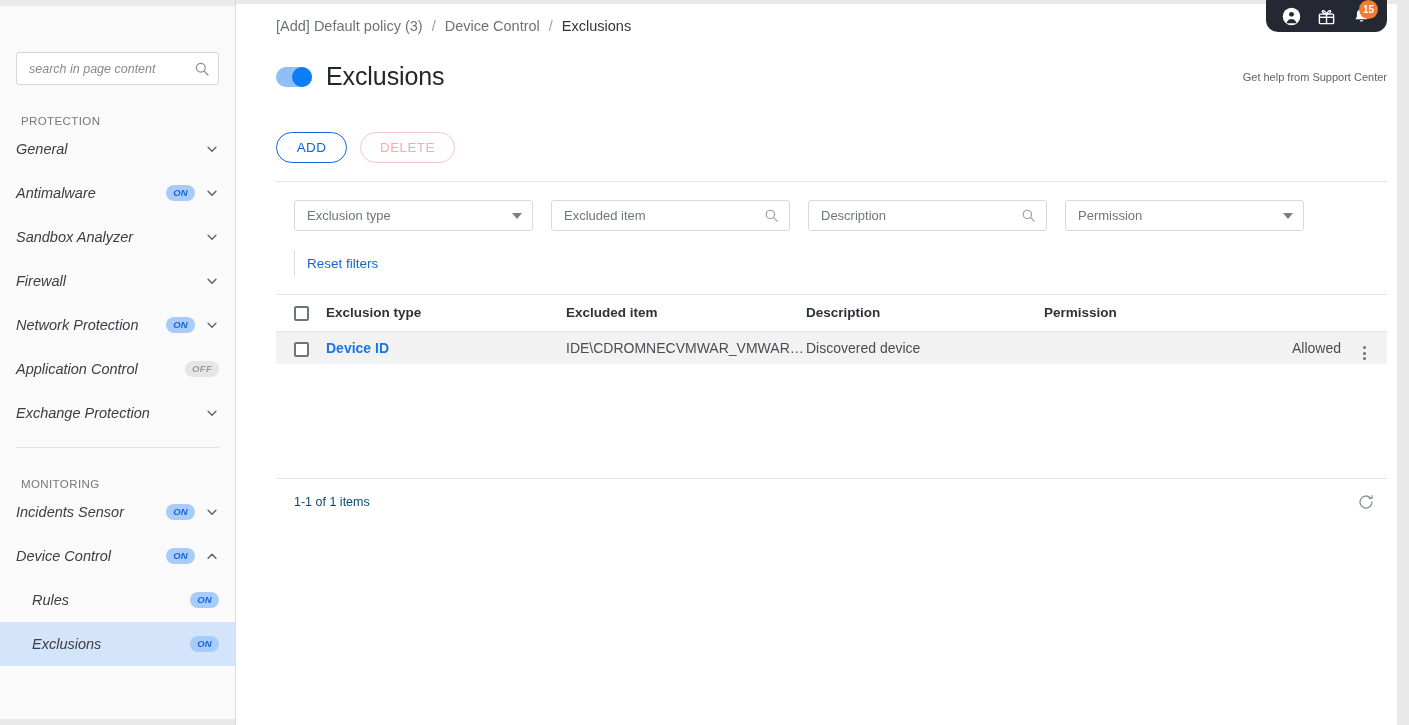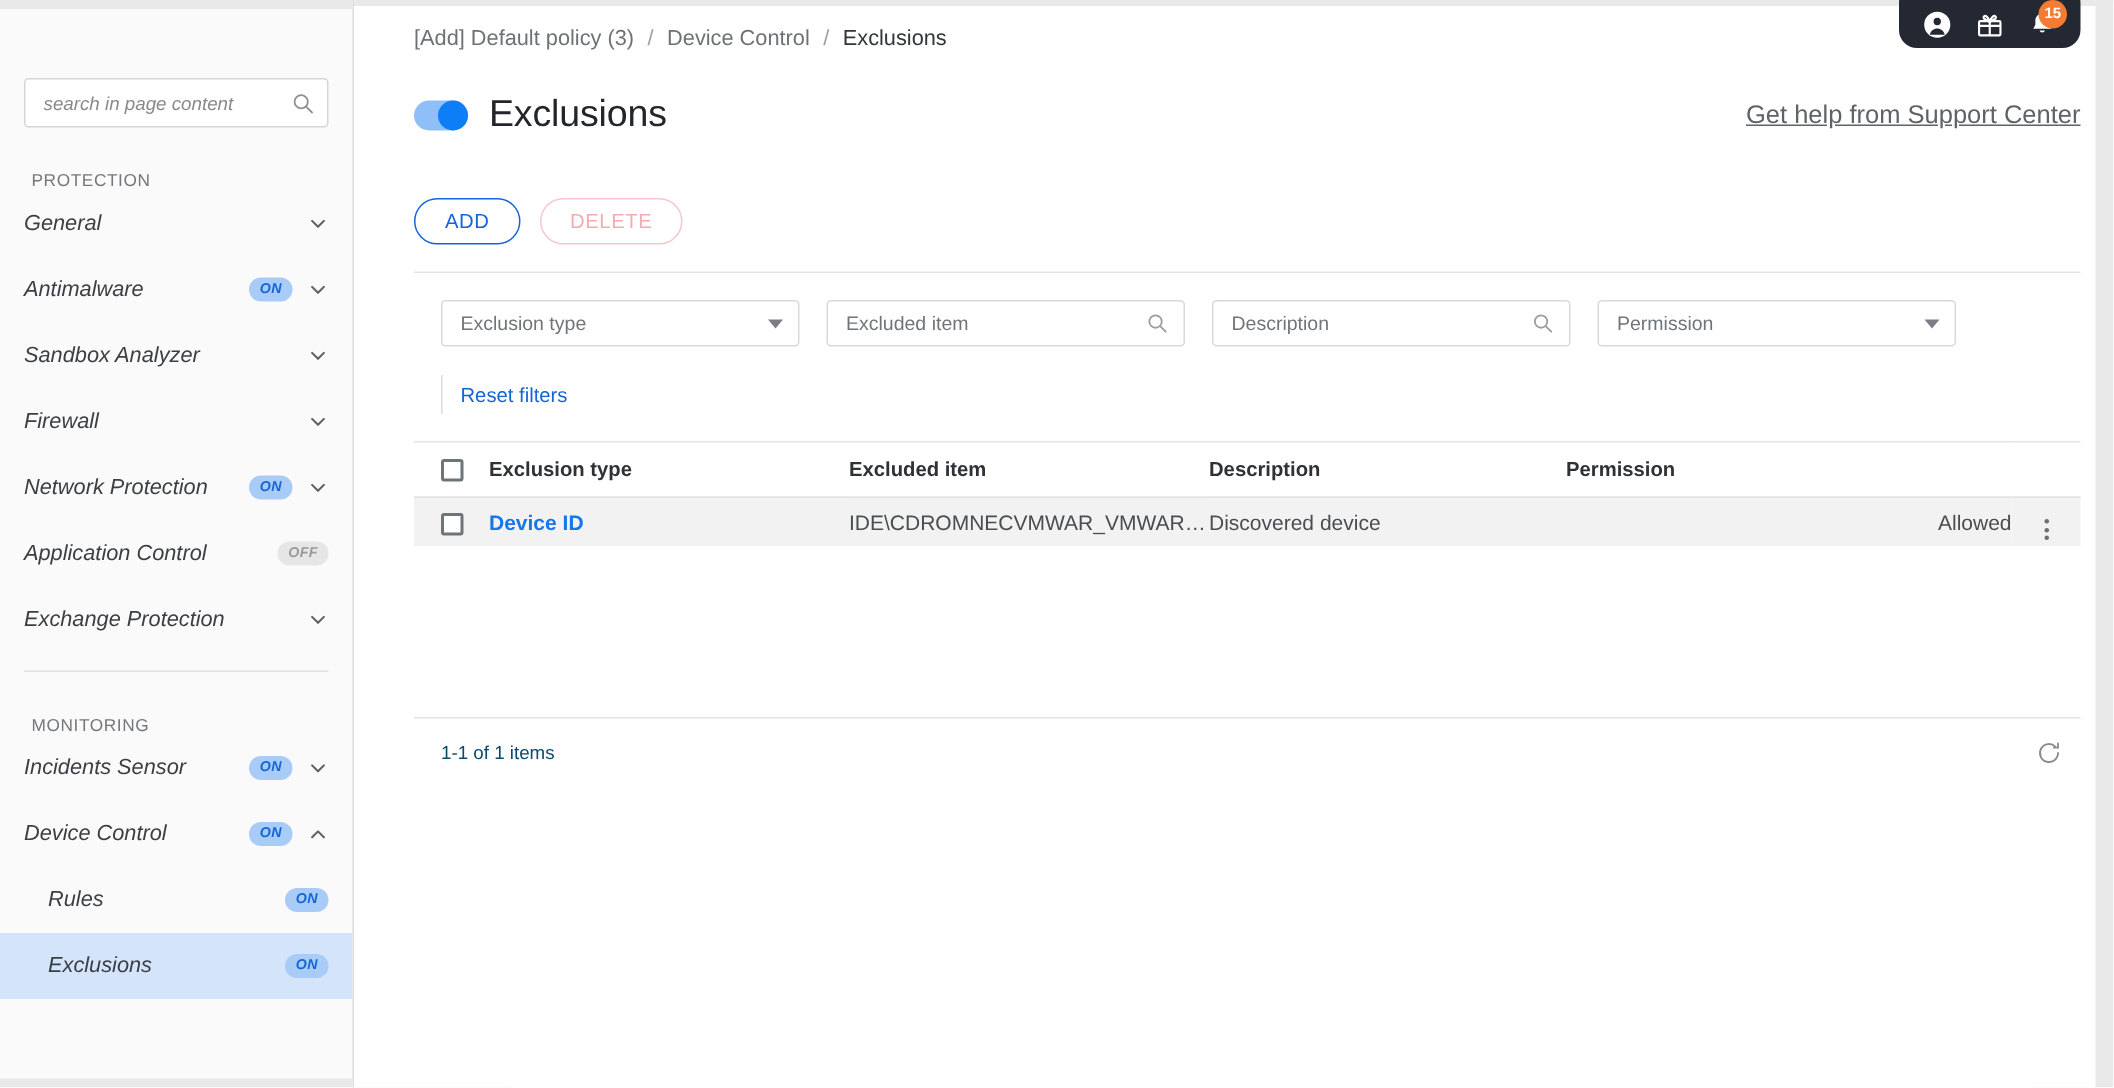--- a/index.html
+++ b/index.html
@@ -178,23 +178,22 @@
   }
   .page-title {
     font-size: 25px;
     color: #23272b;
     font-weight: normal;
     margin: 0;
     letter-spacing: -.1px;
   }
   .help-link {
     margin-left: auto;
-    font-size: 17px;
+    font-size: 11px;
     color: #5f6368;
-    text-decoration: underline;
     cursor: pointer;
   }
 
   .content {
     margin: 0;
     padding: 0 22px 0 40px;
   }
   .btn-row {
     margin-top: 41px;
     display: flex;

